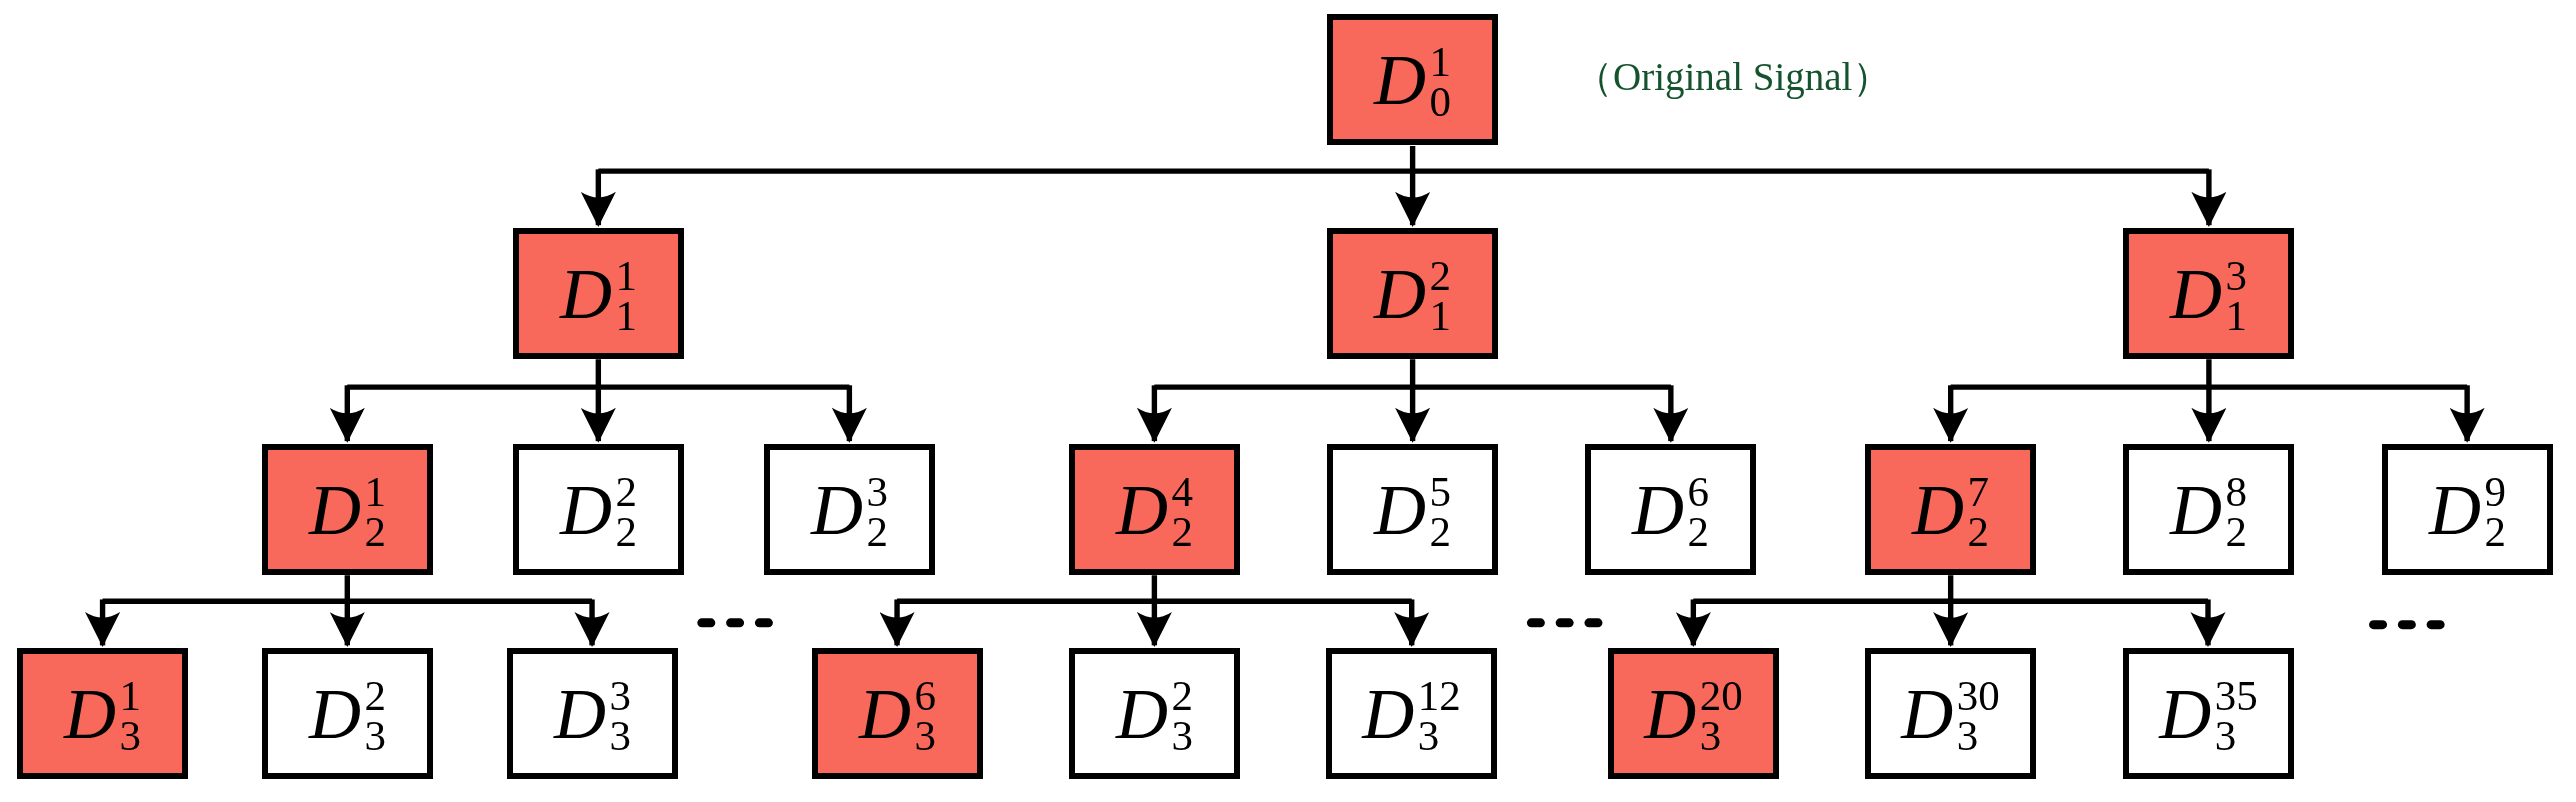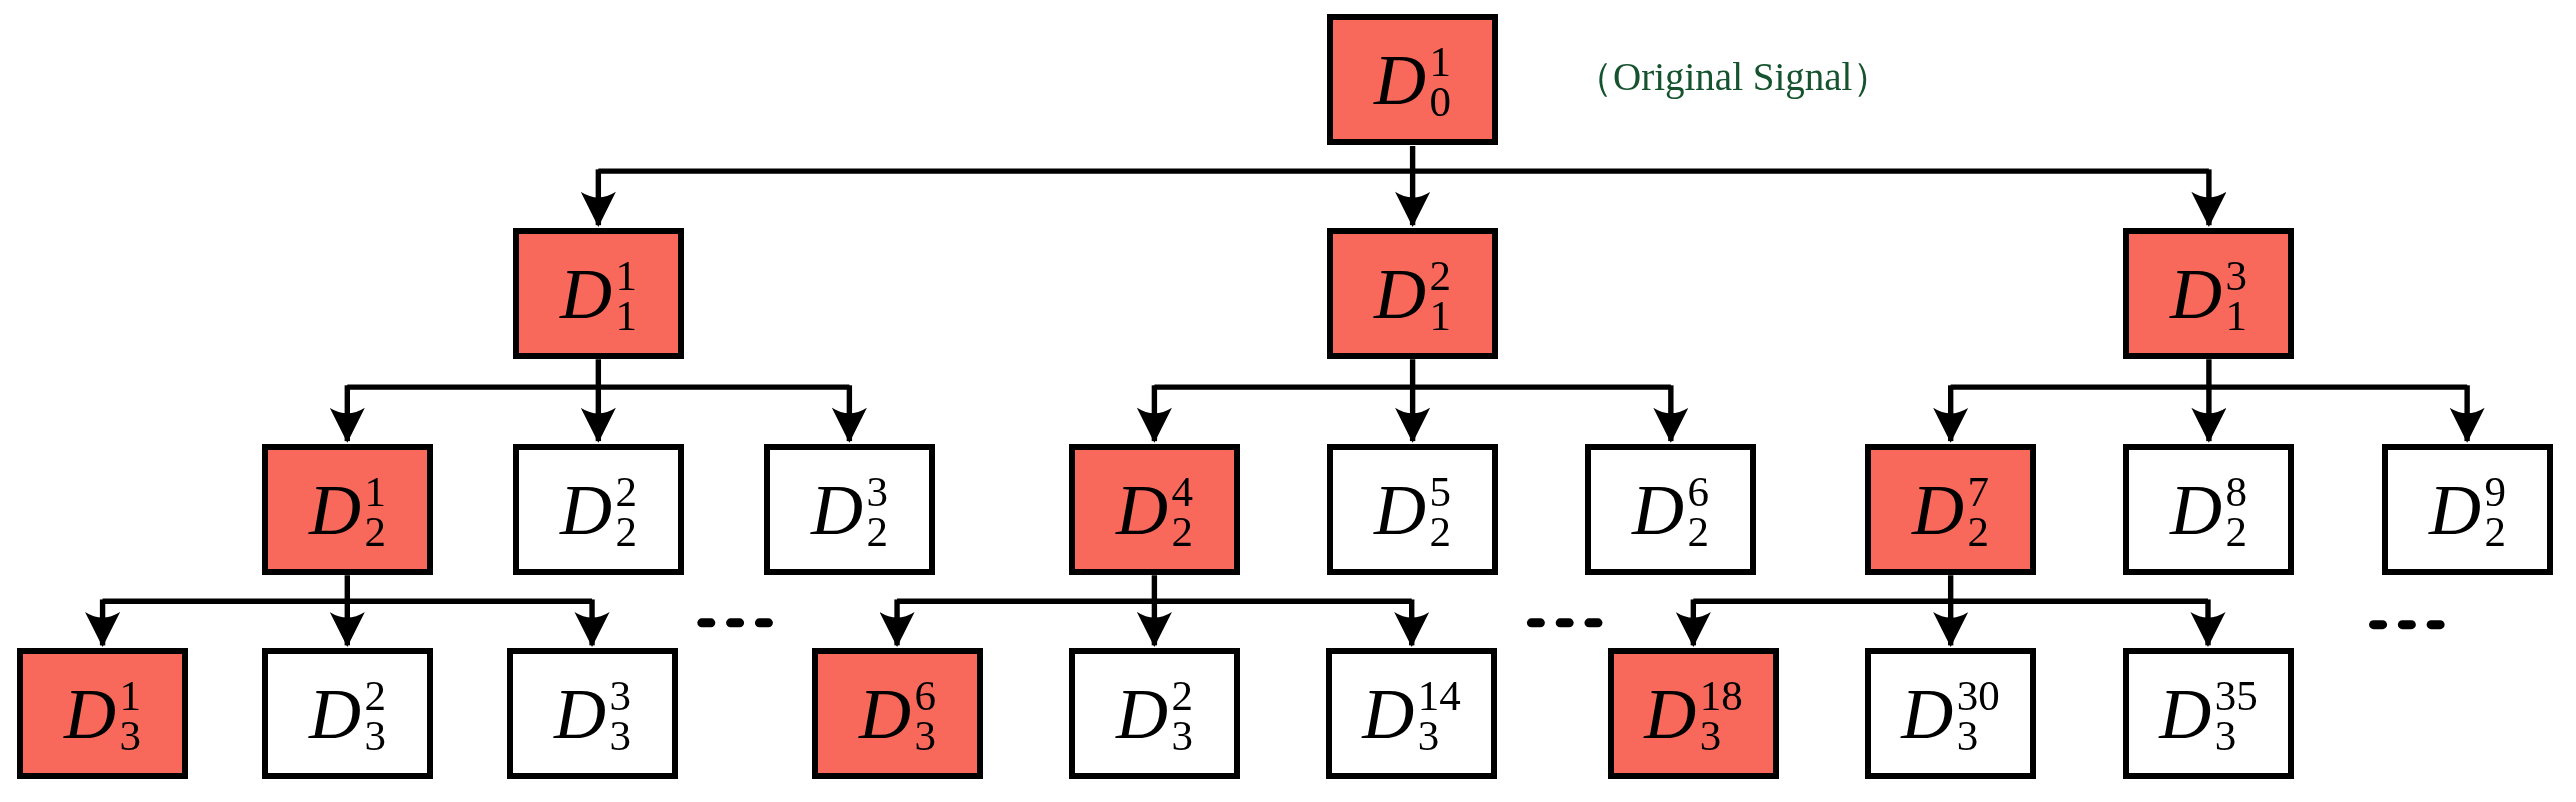--- a/index.html
+++ b/index.html
@@ -222,28 +222,28 @@
   <div class="node" style="left:1069px;top:648px">
       <span class="base">D</span>
       <span class="scripts">
         <span class="sup">2</span>
         <span class="sub">3</span>
       </span>
     </div>
   <div class="node" style="left:1326px;top:648px">
       <span class="base">D</span>
       <span class="scripts">
-        <span class="sup">14</span>
+        <span class="sup">12</span>
         <span class="sub">3</span>
       </span>
     </div>
   <div class="node red" style="left:1608px;top:648px">
       <span class="base">D</span>
       <span class="scripts">
-        <span class="sup">18</span>
+        <span class="sup">20</span>
         <span class="sub">3</span>
       </span>
     </div>
   <div class="node" style="left:1865px;top:648px">
       <span class="base">D</span>
       <span class="scripts">
         <span class="sup">30</span>
         <span class="sub">3</span>
       </span>
     </div>

